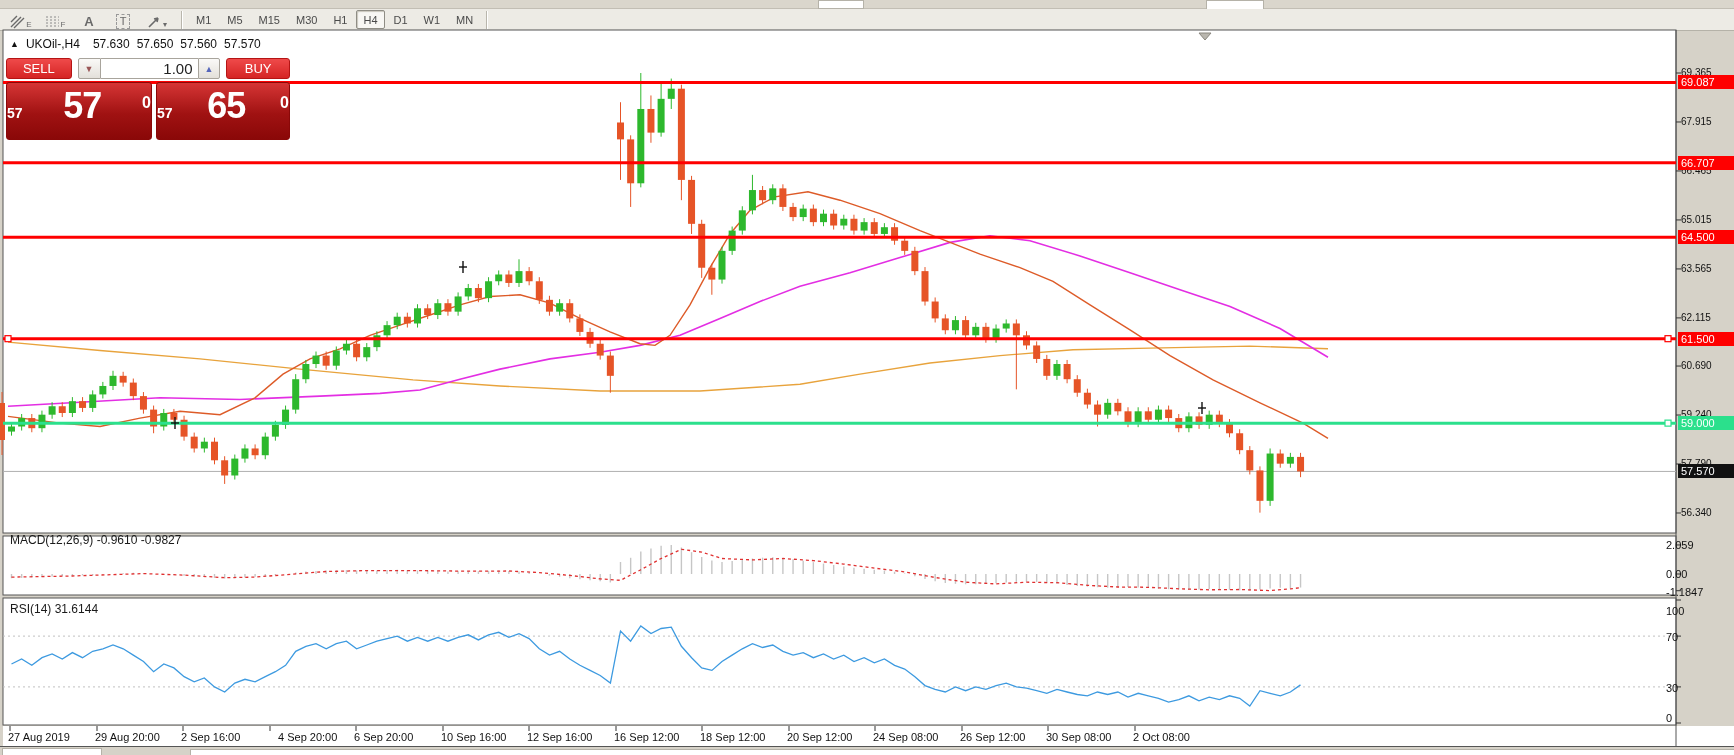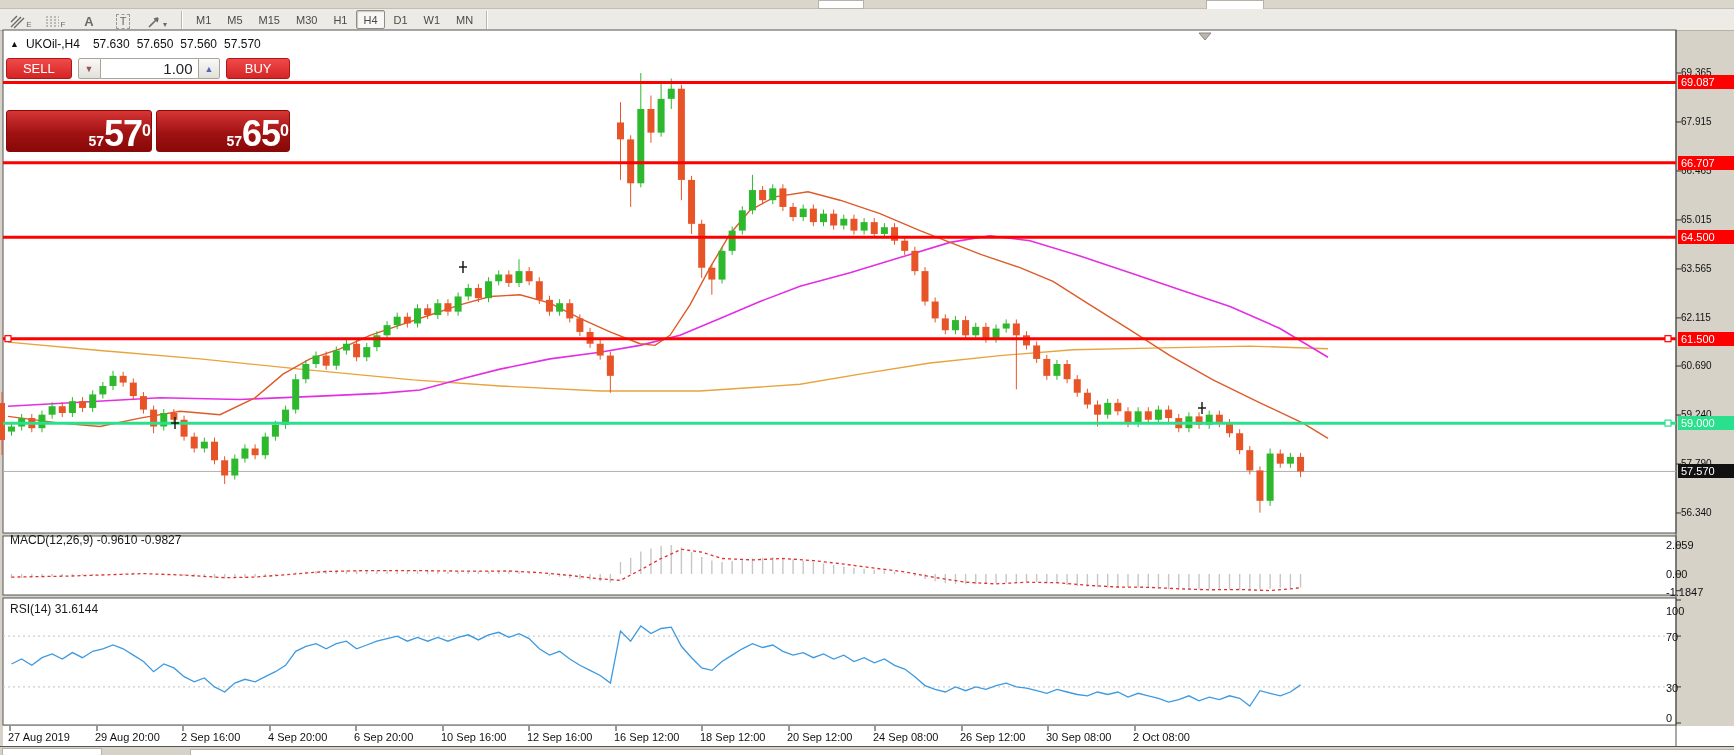--- a/index.html
+++ b/index.html
@@ -27,21 +27,21 @@
   .tp-row{display:flex;align-items:stretch;height:21px;}
   .tp-btn{background:linear-gradient(#ef4a4a,#d52424);color:#fff;font-size:13px;border:1px solid #b51414;
     border-radius:3px;display:flex;align-items:center;justify-content:center;}
   #sell-btn{width:64px;} #buy-btn{width:62px;margin-left:6px;}
   .spin{width:21px;background:linear-gradient(#faf9f7,#e3e0da);border:1px solid #a8a49c;
     display:flex;align-items:center;justify-content:center;font-size:9px;}
   #qty-input{width:92px;border:1px solid #a8a49c;border-left:none;border-right:none;
     text-align:right;font-size:15px;padding:0 5px 0 0;color:#222;outline:none;}
   .big-price{position:absolute;top:24px;height:40px;border-radius:3px;border:1px solid #8a0808;
     background:linear-gradient(#d63535,#a01212 55%,#8a0808);color:#fff;
-    display:flex;align-items:flex-end;justify-content:flex-end;padding-bottom:0;margin-top:28px;}
+    display:flex;align-items:flex-end;justify-content:space-between;padding-bottom:16px;}
   #sell-big{left:0;width:144px;} #buy-big{left:150px;width:132px;}
   .bp-small{font-size:14px;font-weight:bold;line-height:20px;}
   .bp-big{font-size:36px;font-weight:bold;line-height:34px;letter-spacing:-1px;}
   .bp-sup{font-size:16px;font-weight:bold;line-height:40px;align-self:flex-start;}
   
   #annotation{left:1322px;top:256px;font-size:46px;font-weight:bold;white-space:nowrap;z-index:2;}
   
   .tick-label{position:absolute;left:1681px;font-size:10px;color:#111;z-index:2;white-space:nowrap;}
   .badge{position:absolute;left:1678px;width:55px;height:14px;font-size:11px;color:#fff;
     display:flex;align-items:center;padding-left:3px;z-index:3;white-space:nowrap;}
@@ -621,21 +621,21 @@
       <div class="scale-label" style="top: 585.704px;">-1.1847</div>
       <div class="scale-label" style="top: 605px;">100</div>
       <div class="scale-label" style="top: 631px;">70</div>
       <div class="scale-label" style="top: 682px;">30</div>
       <div class="scale-label" style="top: 712px;">0</div>
     </div>
   <div id="date-labels">
       <div class="date-label" style="left: 8px;">27 Aug 2019</div>
       <div class="date-label" style="left: 95px;">29 Aug 20:00</div>
       <div class="date-label" style="left: 181px;">2 Sep 16:00</div>
-      <div class="date-label" style="left: 268px;">4 Sep 20:00</div>
+      <div class="date-label" style="left: 278px;">4 Sep 20:00</div>
       <div class="date-label" style="left: 354px;">6 Sep 20:00</div>
       <div class="date-label" style="left: 441px;">10 Sep 16:00</div>
       <div class="date-label" style="left: 527px;">12 Sep 16:00</div>
       <div class="date-label" style="left: 614px;">16 Sep 12:00</div>
       <div class="date-label" style="left: 700px;">18 Sep 12:00</div>
       <div class="date-label" style="left: 787px;">20 Sep 12:00</div>
       <div class="date-label" style="left: 873px;">24 Sep 08:00</div>
       <div class="date-label" style="left: 960px;">26 Sep 12:00</div>
       <div class="date-label" style="left: 1046px;">30 Sep 08:00</div>
       <div class="date-label" style="left: 1133px;">2 Oct 08:00</div>

